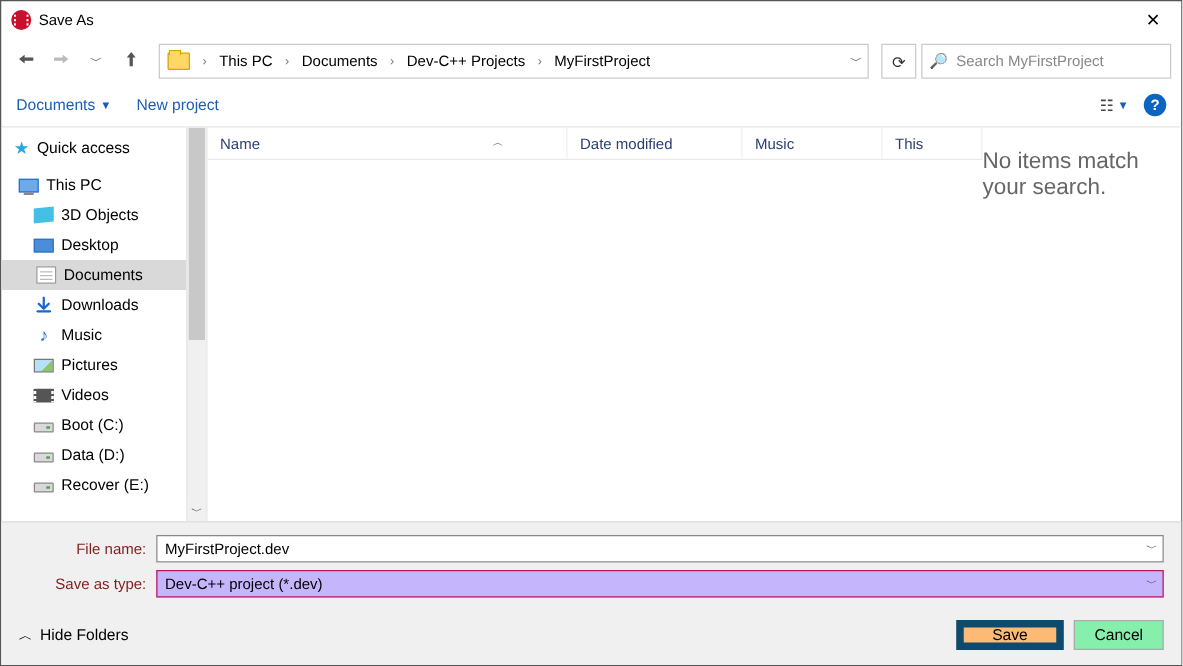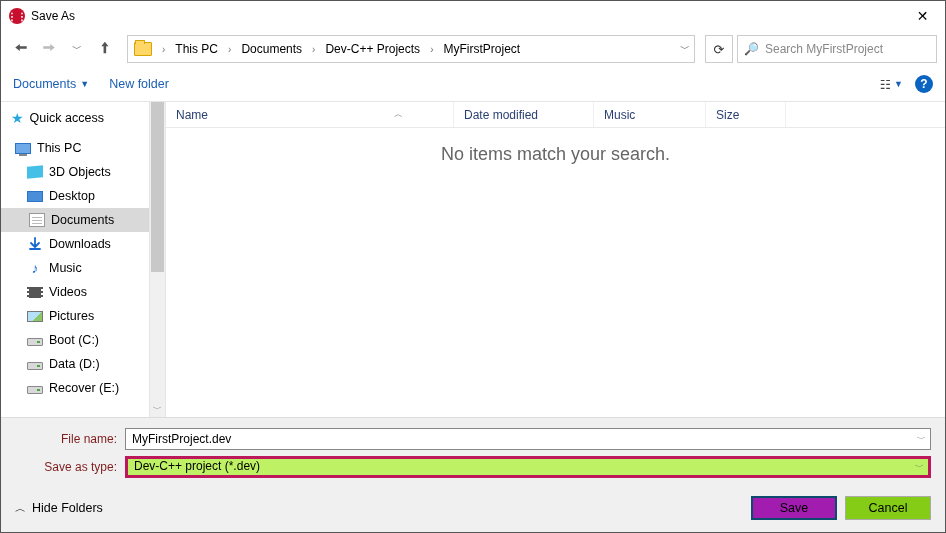--- a/index.html
+++ b/index.html
@@ -44,39 +44,39 @@
   .doc { width:12px; height:14px; border:1px solid #999; background:#fff; position:relative; margin-left:2px; }
   .doc::before{content:"";position:absolute;left:2px;right:2px;top:3px;height:1px;background:#bbb;box-shadow:0 3px 0 #bbb,0 6px 0 #bbb;}
   .down-ico { display:flex; align-items:center; justify-content:center; }
   .down-ico svg { display:block; }
   .music { color:#1967d2; font-size:14px; display:flex; align-items:center; justify-content:center; width:16px; }
   .pict { width:14px; height:11px; border:1px solid #777; background:linear-gradient(135deg,#b6e0f7 60%,#8cc76a 60%); }
   .vid { width:14px; height:11px; background:#555; position:relative; }
   .vid::before,.vid::after{content:"";position:absolute;top:0;bottom:0;width:2px;background:repeating-linear-gradient(#555 0 2px,#fff 2px 4px);} .vid::before{left:0}.vid::after{right:0}
   .drive { width:16px; height:8px; border:1px solid #888; background:#d9d9d9; border-radius:1px; margin-top:3px; position:relative; }
   .drive::after { content:""; position:absolute; right:2px; top:2px; width:3px; height:2px; background:#4aa84a; }
-  .content { flex:1; display:flex; flex-direction:column; }
+  .content { flex:1; display:flex; flex-direction:row; }
   .cols { height:26px; border-bottom:1px solid #e9e9e9; display:flex; align-items:center; font-size:12px; color:#2a3f72; }
   .col { padding:0 10px; border-right:1px solid #f0f0f0; height:100%; display:flex; align-items:center; gap:4px; }
   .col.name{ width:288px; justify-content:flex-start; position:relative; }
   .col.name .sort { margin-left:auto; margin-right:40px; color:#777; font-size:9px; }
   .col.date{ width:140px; } .col.type{ width:112px; } .col.size{ width:80px; }
   .empty { flex:1; display:flex; align-items:flex-start; justify-content:center; padding-top:16px; color:#666; font-size:18px; }
   .bottom { background:#f0f0f0; border-top:1px solid #ddd; padding:10px 14px 0 14px; font-size:12.5px; }
   .brow { display:flex; align-items:center; margin-bottom:6px; }
   .blabel { width:110px; text-align:right; padding-right:8px; color:#7f1d1d; font-size:12px; }
   .binput { flex:1; height:22px; border:1px solid #888; background:#fff; padding:0 6px; font-size:12px; display:flex; align-items:center; position:relative; }
   .binput .dd { position:absolute; right:4px; top:50%; transform:translateY(-50%); font-size:9px; color:#555; }
-  .bselect { flex:1; height:22px; border:3px solid #be185d; background:#bef264; padding:0 6px; font-size:12px; display:flex; align-items:flex-start; position:relative; }
+  .bselect { flex:1; height:22px; border:1px solid #be185d; background:#c4b5fd; padding:0 6px; font-size:12px; display:flex; align-items:center; position:relative; }
   .bselect .dd { position:absolute; right:4px; top:50%; transform:translateY(-50%); font-size:9px; color:#555; }
   .footer { display:flex; align-items:center; padding:12px 0 12px 0; }
   .hide { display:flex; align-items:center; gap:6px; font-size:12.5px; color:#000; }
   .footer .spacer { flex:1; }
-  .btn { width:86px; height:24px; border:1px solid #aaa; background:#84cc16; font-size:12.5px; display:flex; align-items:center; justify-content:center; margin-left:8px; }
-  .btn.primary { border:2px solid #0c4a6e; background:#a21caf; width:86px; height:24px; }
+  .btn { width:72px; height:24px; border:1px solid #aaa; background:#86efac; font-size:12.5px; display:flex; align-items:center; justify-content:center; margin-left:8px; }
+  .btn.primary { border:6px solid #0c4a6e; background:#fdba74; width:86px; height:24px; }
 </style>
 </head>
 <body>
 
 <div class="window">
   <div class="titlebar">
     <div class="icon">⋮⋮</div>
     <div class="title">Save As</div>
     <div class="spacer"></div>
     <div class="close">✕</div>
@@ -104,21 +104,21 @@
       <span style="transform:scaleX(-1);display:inline-block;">🔍</span>
       <span>Search MyFirstProject</span>
     </div>
   </div>
 
   <div class="toolbar">
     <div class="org">
       <span>Documents</span>
       <span style="font-size:9px;">▼</span>
     </div>
-    <div>New folder</div>
+    <div>New project</div>
     <div class="spacer"></div>
     <div class="viewbtn">
       <span style="letter-spacing:-1px;">☷</span>
       <span style="font-size:9px;color:#1a5fb4;">▼</span>
     </div>
     <div class="help">?</div>
   </div>
 
   <div class="body">
     <div class="tree">
@@ -148,26 +148,26 @@
               <path d="M7 1 L7 9 M3 6 L7 10 L11 6 M2 12 L12 12" stroke="#1967d2" stroke-width="1.8" fill="none" stroke-linecap="round" stroke-linejoin="round"></path>
             </svg>
           </span>
         <span>Downloads</span>
       </div>
       <div class="titem indent">
         <span class="music">♪</span>
         <span>Music</span>
       </div>
       <div class="titem indent">
+        <span class="ticon pict"></span>
+        <span>Pictures</span>
+      </div>
+      <div class="titem indent">
         <span class="ticon vid"></span>
         <span>Videos</span>
-      </div>
-      <div class="titem indent">
-        <span class="ticon pict"></span>
-        <span>Pictures</span>
       </div>
       <div class="titem indent">
         <span class="ticon drive"></span>
         <span>Boot (C:)</span>
       </div>
       <div class="titem indent">
         <span class="ticon drive"></span>
         <span>Data (D:)</span>
       </div>
       <div class="titem indent">
@@ -181,21 +181,21 @@
     </div>
 
     <div class="content">
       <div class="cols">
         <div class="col name">
           <span>Name</span>
           <span class="sort">︿</span>
         </div>
         <div class="col date">Date modified</div>
         <div class="col type">Music</div>
-        <div class="col size">Size</div>
+        <div class="col size">This</div>
       </div>
       <div class="empty">No items match your search.</div>
     </div>
   </div>
 
   <div class="bottom">
     <div class="brow">
       <div class="blabel">File name:</div>
       <div class="binput">
         <span>MyFirstProject.dev</span>

